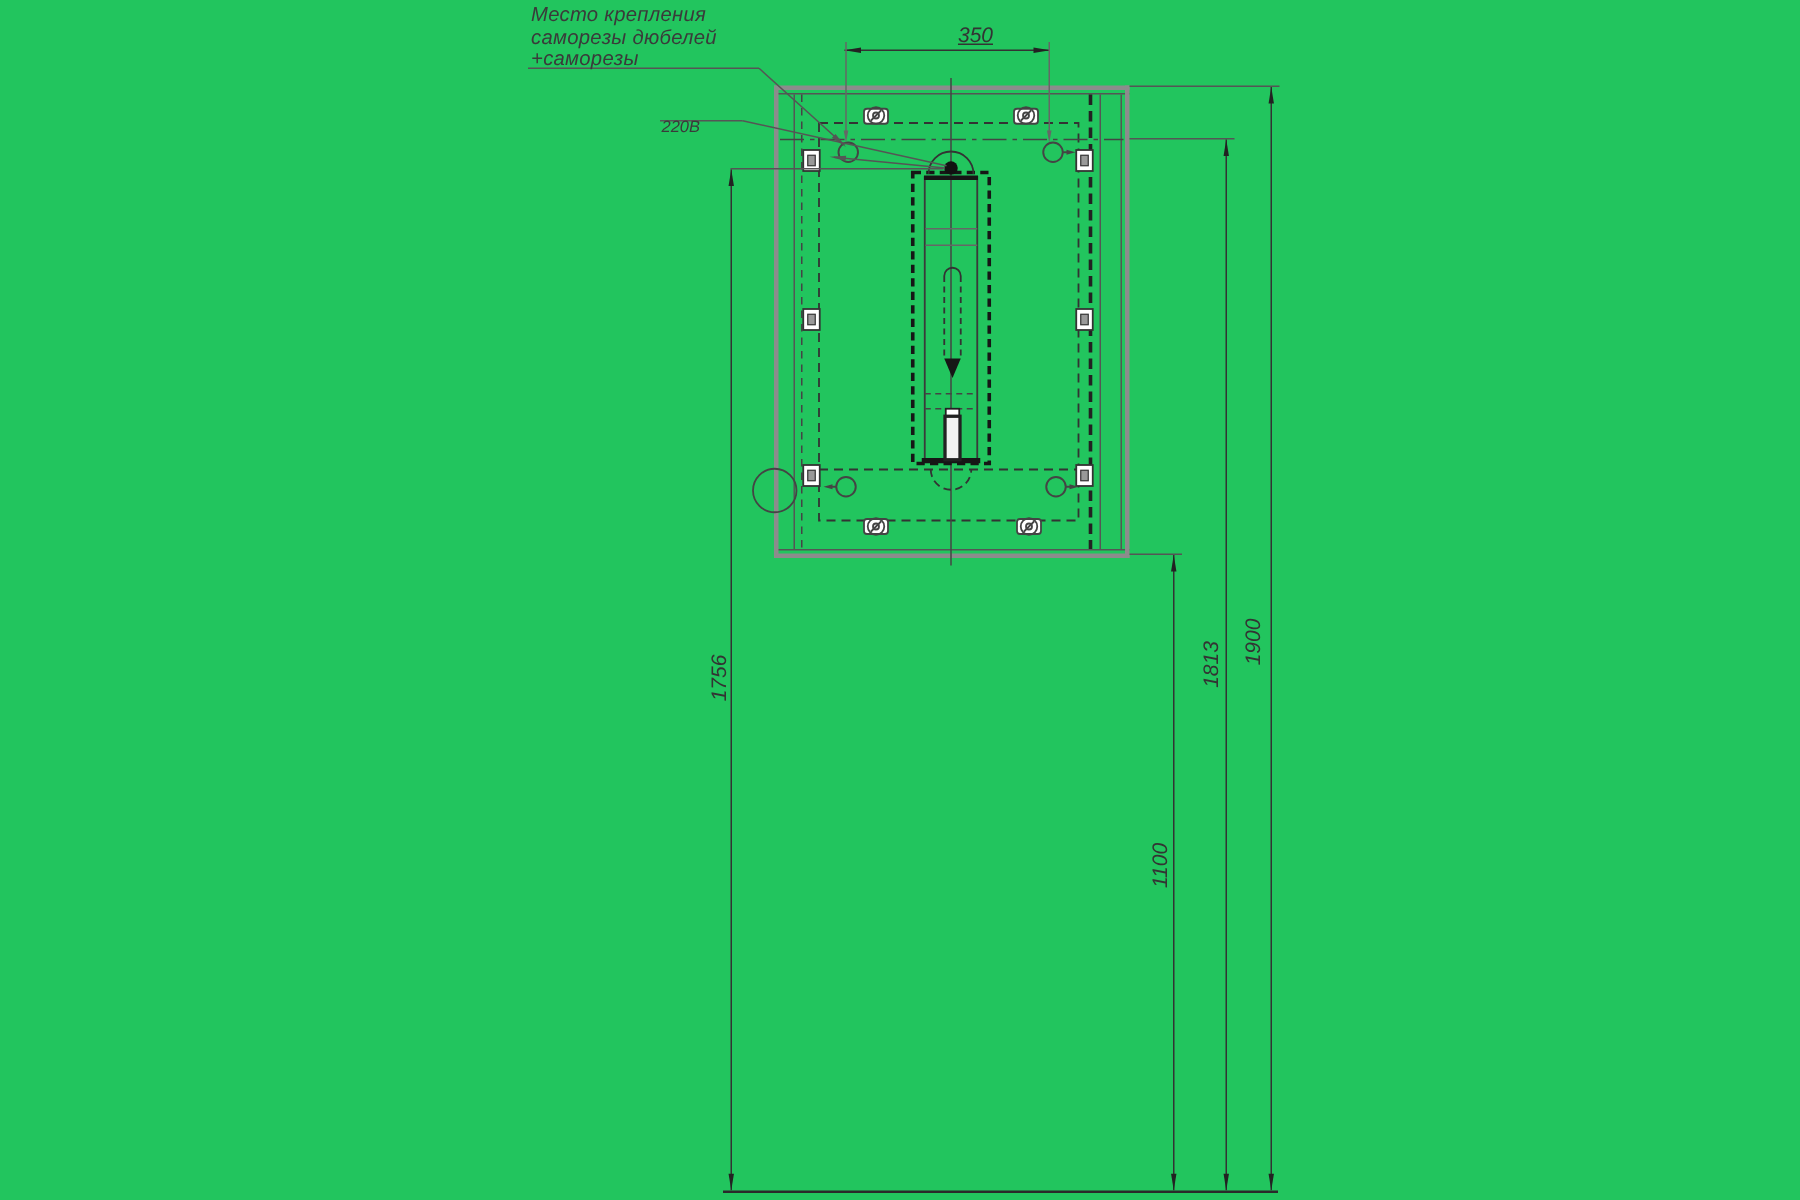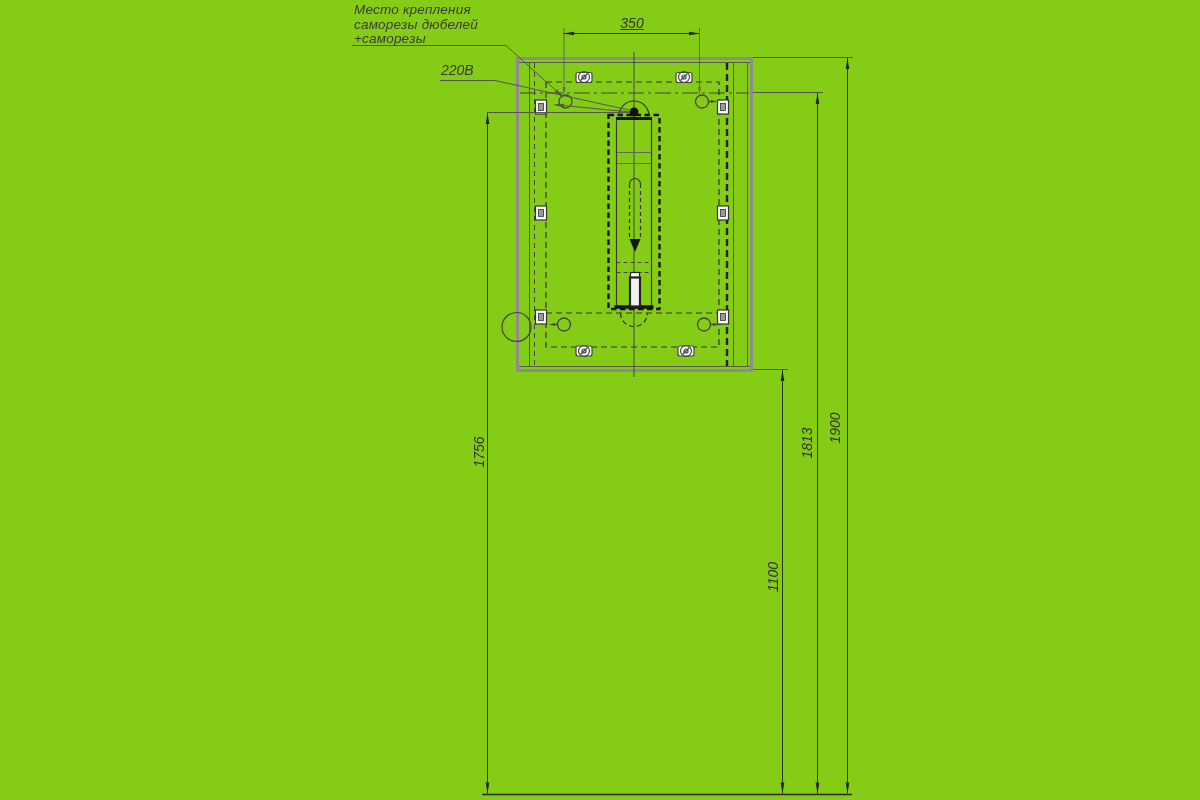--- a/index.html
+++ b/index.html
@@ -1,27 +1,27 @@
 <!DOCTYPE html>
 <html><head>
 <meta charset="utf-8">
 <style>
   html,body{margin:0;padding:0;background:#fff;}
   .canvas{
-    position:relative;width:1200px;height:800px;background:#84cc16;
+    position:relative;width:1200px;height:800px;background:#22c55e;
     font-family:"Liberation Sans",sans-serif;overflow:hidden;
   }
   .canvas svg{position:absolute;left:0;top:0;}
   .label{
     position:absolute;font-style:italic;color:#3a3a3a;
     font-family:"Liberation Sans",sans-serif;
   }
   .note{font-size:13.5px;line-height:14.5px;letter-spacing:0.2px;}
-  .plabel{font-size:14px;}
-  .dim-h{font-size:14px;color:#333;text-align:center;text-decoration:underline;}
+  .plabel{font-size:11px;margin-top:17px;}
+  .dim-h{font-size:14px;color:#333;text-align:right;text-decoration:underline;}
   .vlabel{
     position:absolute;font-style:italic;font-size:14px;color:#333;
     white-space:nowrap;transform:translate(-50%,-50%) rotate(-90deg);
     font-family:"Liberation Sans",sans-serif;
   }
 </style>
 </head>
 <body>
 
 <div class="canvas">

